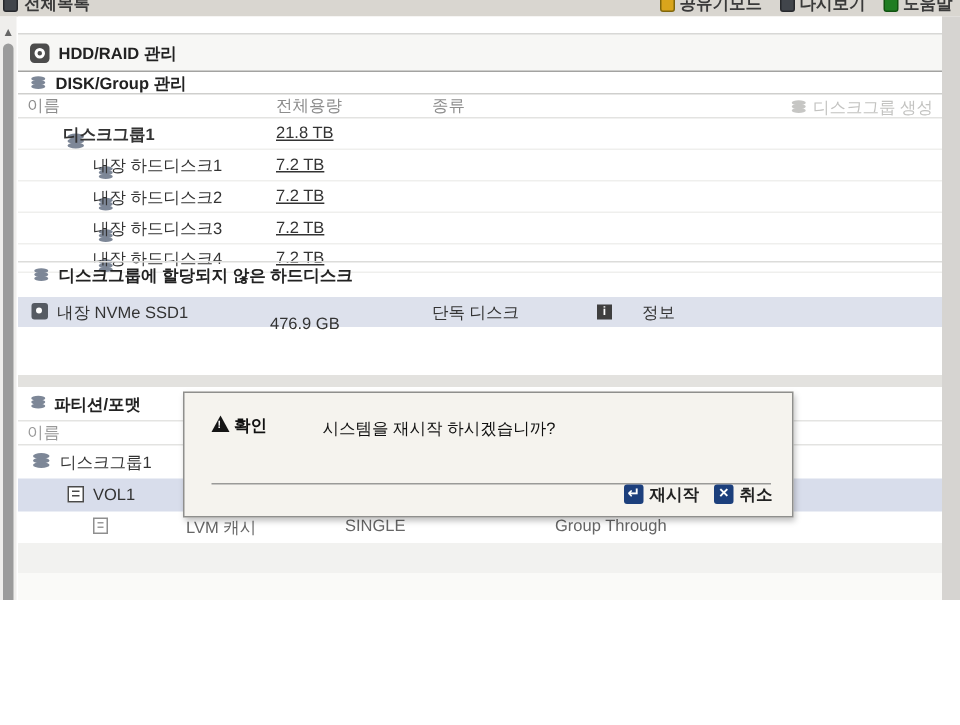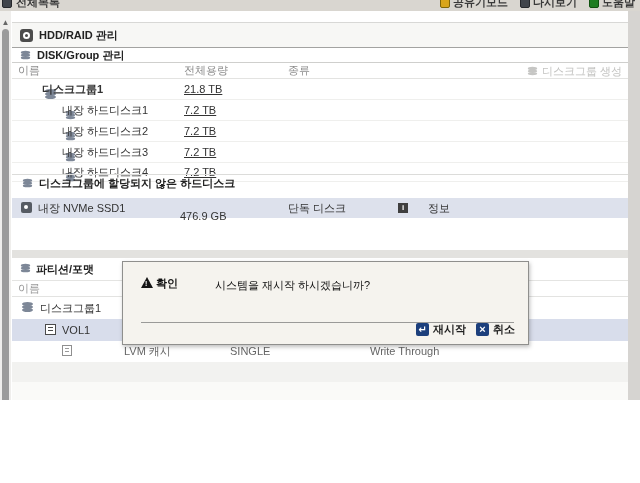--- a/index.html
+++ b/index.html
@@ -228,21 +228,21 @@
       <span class="nm">디스크그룹1</span>
     </div>
     <div class="row p2-r1">
       <span class="ic icon-vol"></span>
       <span class="nm">VOL1</span>
     </div>
     <div class="row p2-r2">
       <span class="ic icon-lvm"></span>
       <span class="nm">LVM 캐시</span>
       <span class="mode">SINGLE</span>
-      <span class="policy">Write Through</span>
+      <span class="policy">Group Through</span>
     </div>
 
     <div class="stripes"></div>
   </div>
 
   <div class="dialog">
     <div class="dlg-title">
       <span class="icon-warn"></span>
       <span>확인</span>
     </div>

